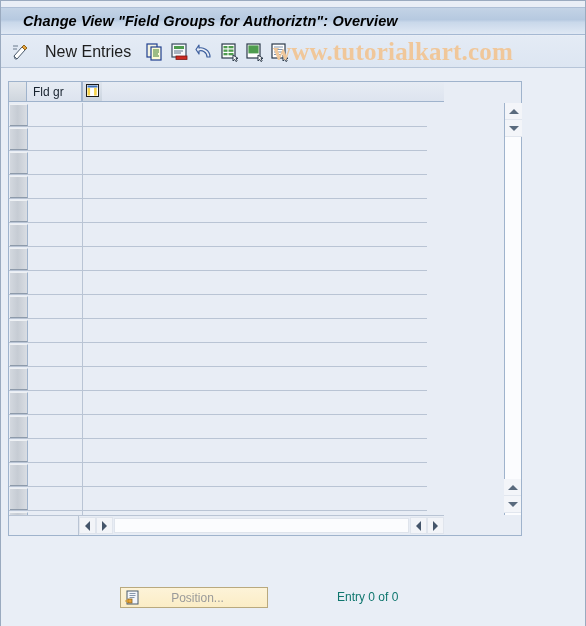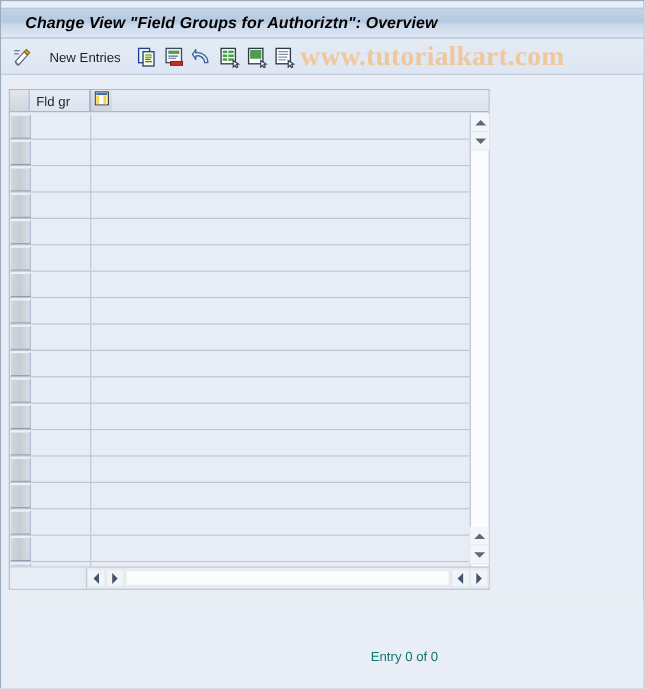--- a/index.html
+++ b/index.html
@@ -50,21 +50,21 @@
     align-items: center;
     padding-left: 10px;
   }
   .tb-item {
     display: flex;
     align-items: center;
     height: 26px;
   }
   .tb-icon { width: 20px; height: 20px; display:block; }
   .tb-label {
-    font-size: 12px;
+    font-size: 16px;
     color: #1d1d1d;
     margin-left: 8px;
     white-space: nowrap;
   }
   .tb-gap-a { width: 14px; }
   .tb-sep { width: 5px; }
 
   .watermark {
     position: absolute;
     left: 272px; top: 37px;
@@ -74,21 +74,21 @@
     color: #f0c79a;
     letter-spacing: .2px;
     white-space: nowrap;
     pointer-events: none;
   }
 
   
   .tablepanel {
     position: absolute;
     left: 7px; top: 80px;
-    width: 437px; height: 455px;
+    width: 514px; height: 455px;
     border: 1px solid #9fb3cc;
     background: #e8edf5;
   }
 
   .thead {
     position: absolute; left: 0; top: 0;
     width: 435px; height: 20px;
     background: linear-gradient(to bottom, #e7ecf4 0%, #dde4ef 100%);
     border-bottom: 1px solid #9fb3cc;
     display: flex;
@@ -479,16 +479,27 @@
       <div class="hs-btn">
         <span class="arrow-left"></span>
       </div>
       <div class="hs-btn">
         <span class="arrow-right"></span>
       </div>
     </div>
   </div>
 
   <div class="footer">
+    <div class="position-btn">
+      <span>
+        <svg class="pos-icon" viewBox="0 0 16 16">
+          <rect x="3" y="1" width="11" height="13" fill="#f4f6fa" stroke="#4a5a6b" stroke-width="1"></rect>
+          <path d="M5.5 3.5 H11.5 M5.5 5.5 H11.5 M5.5 7.5 H10.5" stroke="#7a8da3" stroke-width="0.9"></path>
+          <rect x="4" y="9" width="4" height="4" fill="#e8a33d" stroke="#8a6520" stroke-width="0.8"></rect>
+          <path d="M1 11 H4 M3 9.5 L4.6 11 L3 12.5" stroke="#d79a2b" stroke-width="1.1" fill="none"></path>
+        </svg>
+      </span>
+      <span class="pos-label">Position...</span>
+    </div>
     <div class="entry-count">Entry 0 of 0</div>
   </div>
 
 </div>
 
 </body></html>

